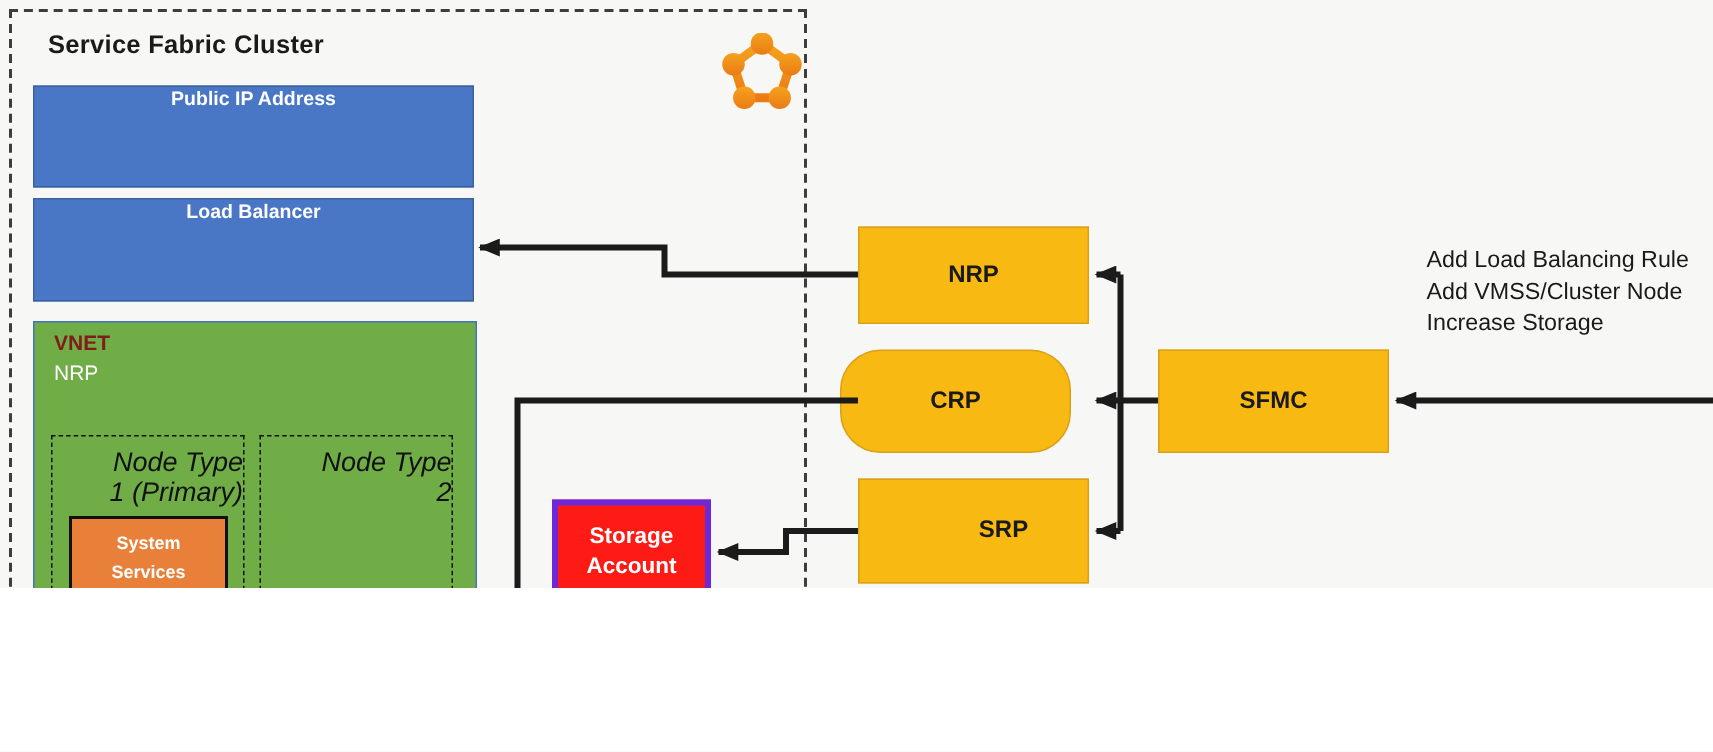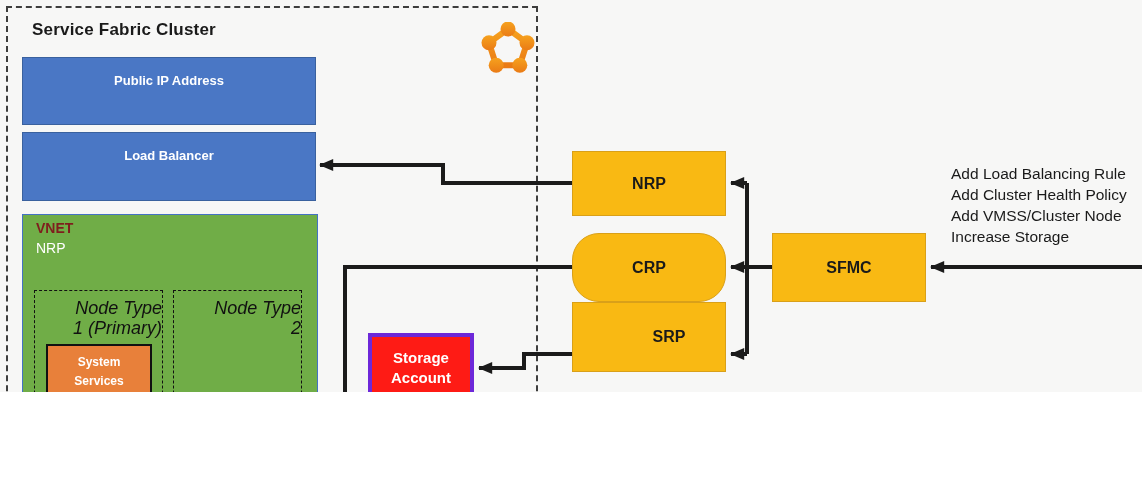--- a/index.html
+++ b/index.html
@@ -31,21 +31,21 @@
     position:absolute;
     display:flex;align-items:center;justify-content:center;
     text-align:center;
   }
   .blue-box{
     background:var(--c-blue,#4472c4);
     border:1.5px solid var(--c-blue-border,#3a619e);
     color:#fff;font-weight:bold;font-size:13px;
     align-items:flex-start;
   }
-  .blue-box span{padding-top:15px;}
+  .blue-box span{}
   .vnet-box{
     position:absolute;
     background:var(--c-green,#70ad47);
     border:1.5px solid var(--c-green-border,#4472c4);
   }
   .vnet-title{
     position:absolute;left:13px;top:5px;
     color:#7f1d1d;font-weight:bold;font-size:14px;
   }
   .vnet-subtitle{
@@ -161,37 +161,36 @@
         <div class="node cyan-box" style="left:12px;top:116px;width:106px;height:55px;">
           <span>VMSS</span>
         </div>
       </div>
     </div>
   </div>
 
   <div class="node yellow-box" style="left:572px;top:151px;width:154px;height:65px;">
     <span>NRP</span>
   </div>
-  <div class="node yellow-box" style="left:572px;top:233px;width:154px;height:69px;border-radius:27px;">
+  <div class="node yellow-box" style="left:560px;top:233px;width:154px;height:69px;border-radius:27px;">
     <span>CRP</span>
   </div>
-  <div class="node yellow-box" style="left:572px;top:302px;width:154px;height:70px;padding-left:40px;">
+  <div class="node yellow-box" style="left:572px;top:319px;width:154px;height:70px;padding-left:40px;">
     <span>SRP</span>
   </div>
   <div class="node yellow-box" style="left:772px;top:233px;width:154px;height:69px;">
     <span>SFMC</span>
   </div>
 
   <div class="node red-box" style="left:368px;top:333px;width:106px;height:70px;">
     <span>Storage Account</span>
   </div>
 
   <div class="notes">
     <div>Add Load Balancing Rule</div>
-    <div>Add Cluster Health Policy</div>
     <div>Add VMSS/Cluster Node</div>
     <div>Increase Storage</div>
   </div>
 
   <svg class="arrow-layer" viewBox="0 0 1142 501">
     <defs>
       <marker id="arrowhead" viewBox="0 0 12 10" refX="11" refY="5" markerWidth="15" markerHeight="12" markerUnits="userSpaceOnUse" orient="auto">
         <path d="M0,0 L12,5 L0,10 Z"></path>
       </marker>
     </defs>

